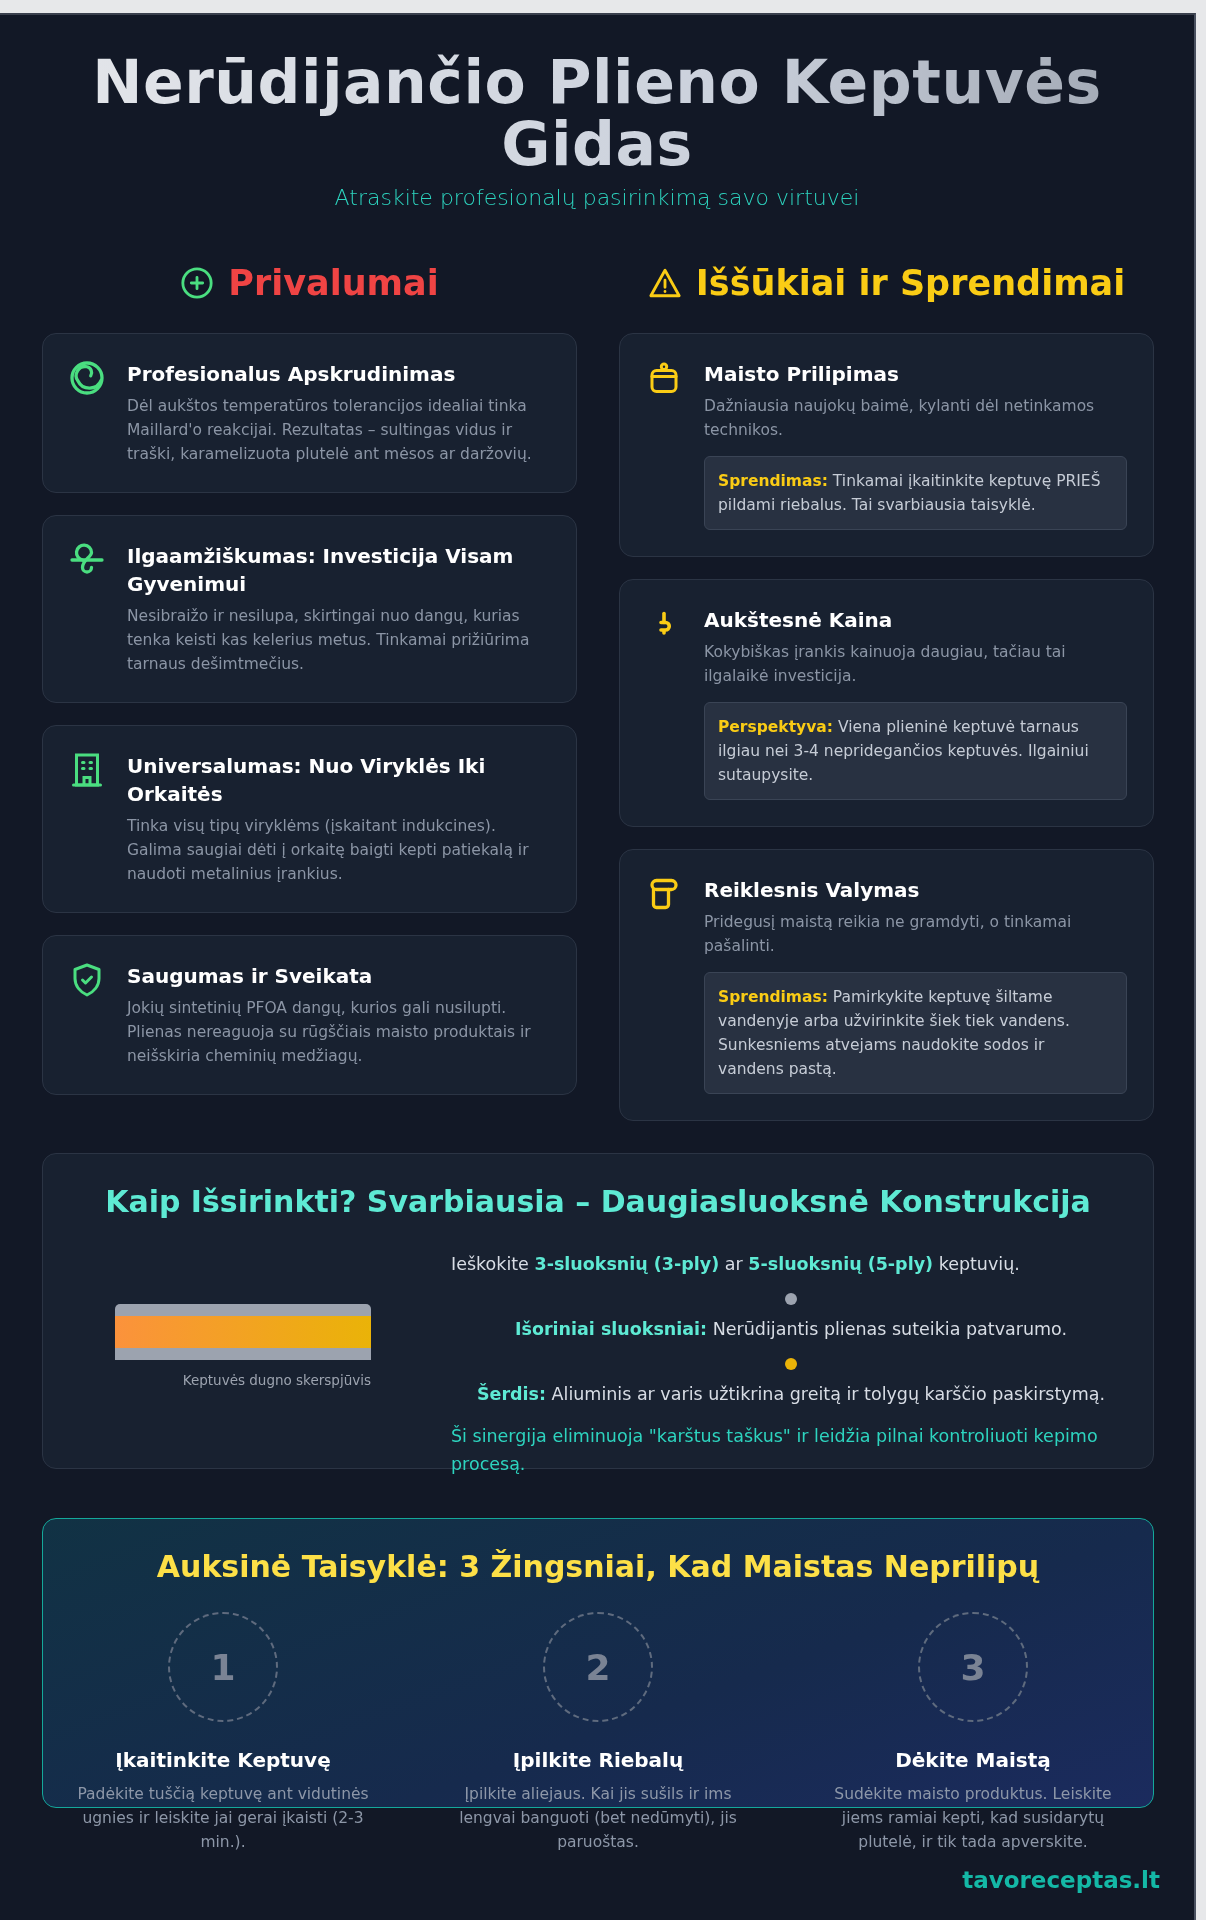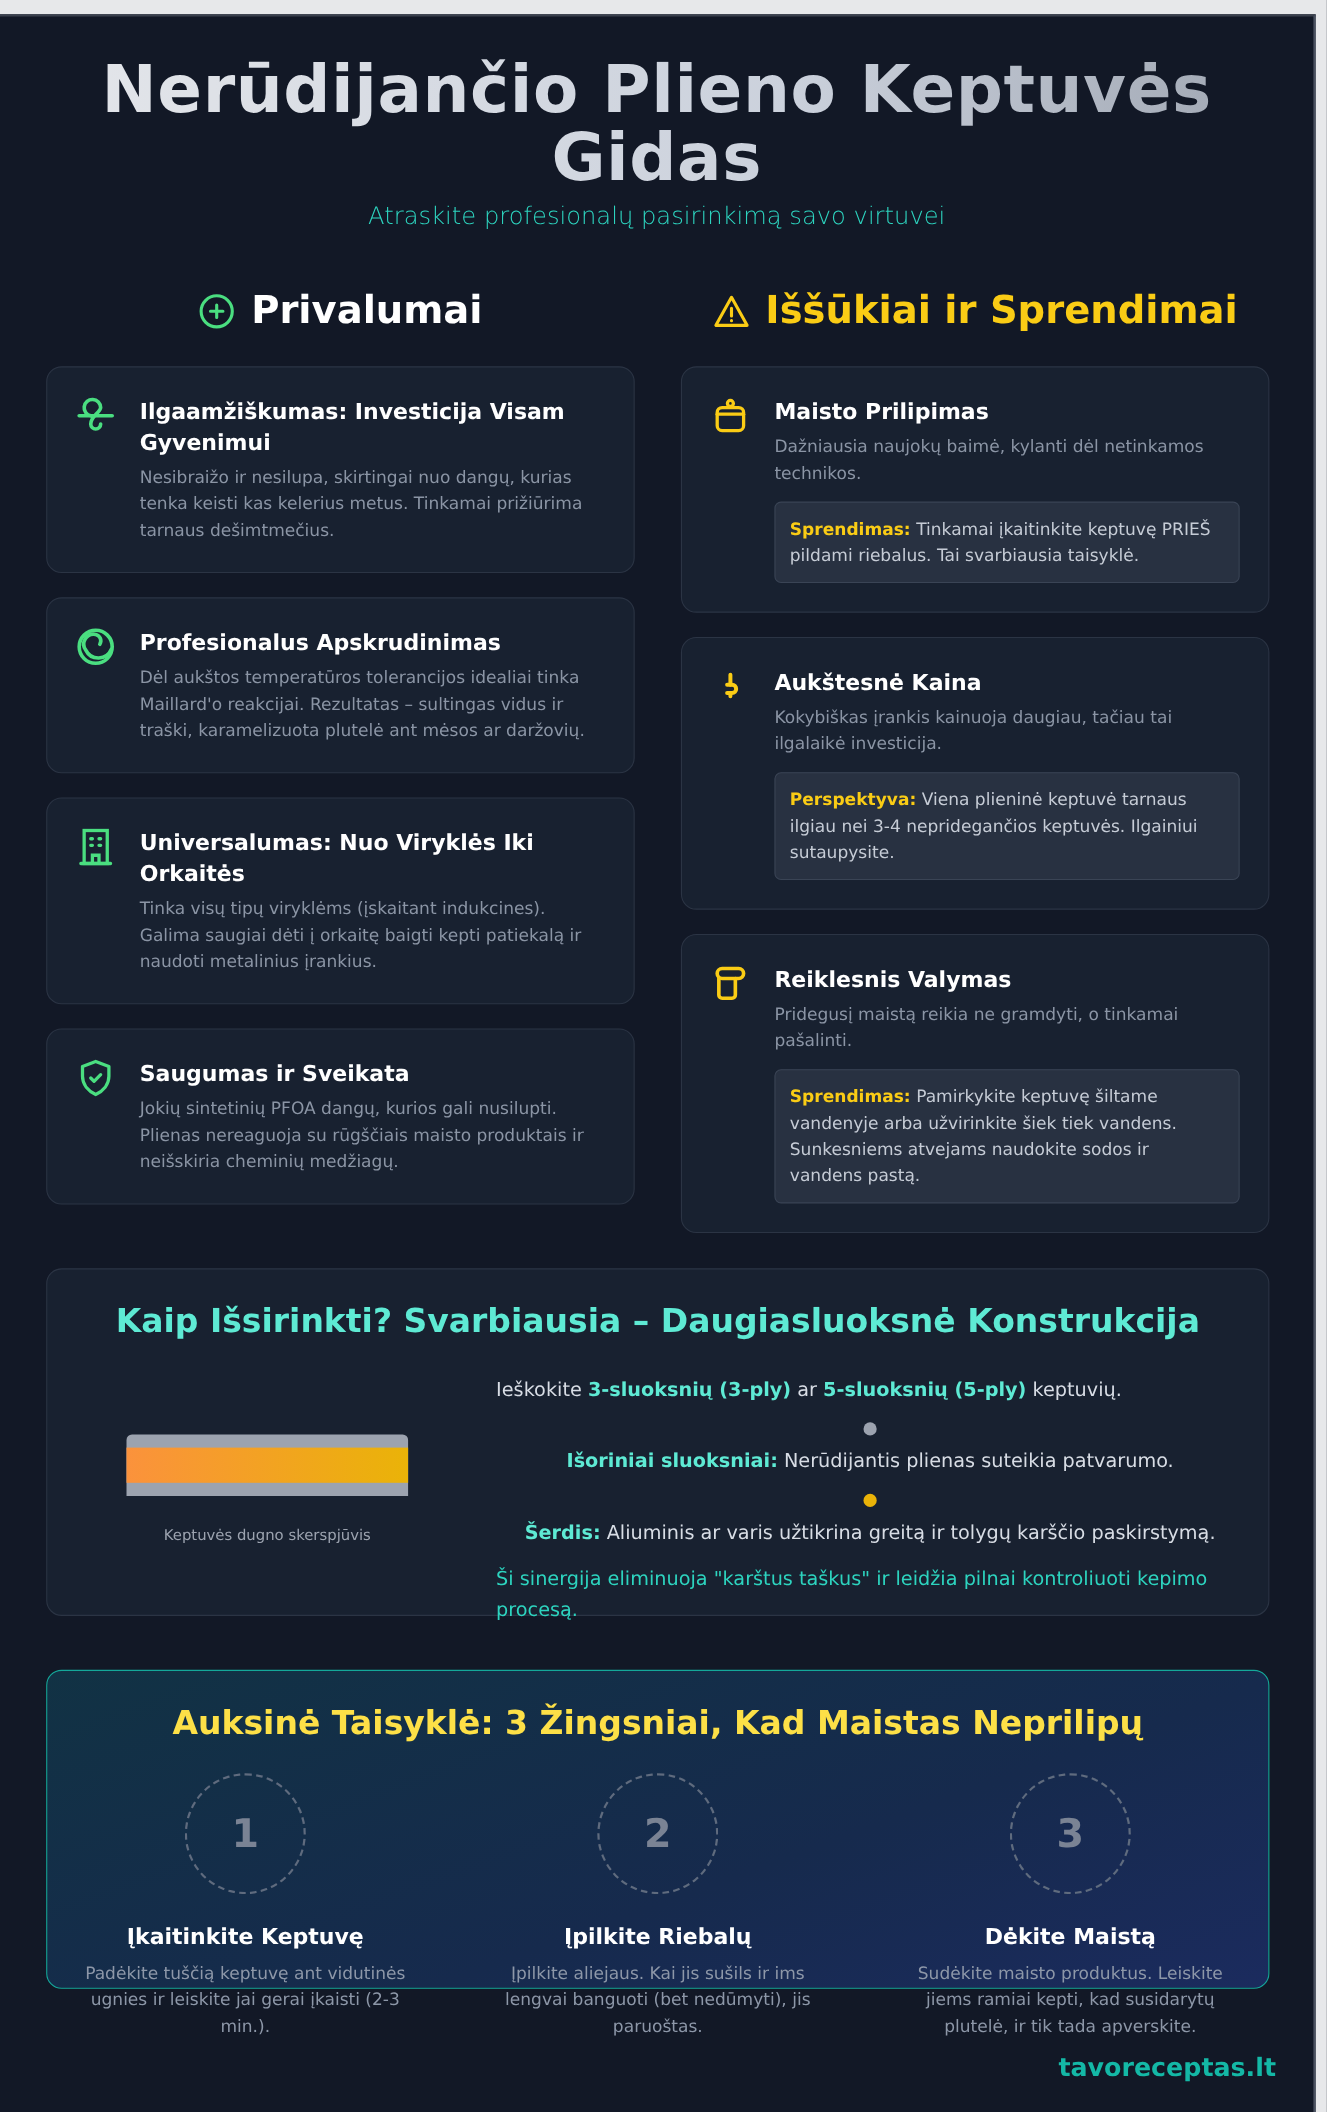--- a/index.html
+++ b/index.html
@@ -14,21 +14,21 @@
   .title {
     font-size: 60px; font-weight: bold; line-height: 62px;
     background: linear-gradient(90deg, #e5e7eb, #cbd1dc 60%, #9ca3af);
     -webkit-background-clip: text; background-clip: text; color: transparent;
     letter-spacing: 0.5px;
   }
   .subtitle { margin-top: 10px; font-size: 22px; color: #2dd4bf; font-weight: 300; }
   .cols { position: absolute; top: 240px; left: 42px; width: 1112px; display: flex; gap: 42px; }
   .col { width: 535px; }
   .col-head { display: flex; align-items: center; justify-content: center; gap: 14px; height: 56px; font-size: 35px; font-weight: bold; }
-  .col-head.green { color: #ffffff; }
+  .col-head.green { color: #ef4444; }
   .col-head.yellow { color: #facc15; }
   .card {
     background: #182130; border: 1px solid #2b3444; border-radius: 14px;
     padding: 26px 26px 26px 84px; position: relative; margin-top: 22px;
   }
   .col .card:first-of-type { margin-top: 18px; }
   .card .ic { position: absolute; left: 26px; top: 26px; width: 36px; height: 36px; }
   .card h3 { font-size: 20px; font-weight: bold; color: #ffffff; line-height: 28px; }
   .card p { font-size: 15.5px; color: #8b95a5; line-height: 24px; margin-top: 6px; }
   .sol {
@@ -37,21 +37,21 @@
   }
   .sol b { color: #facc15; }
   .howto {
     position: absolute; top: 1138px; left: 42px; width: 1112px; height: 316px;
     background: #182130; border: 1px solid #2b3444; border-radius: 14px;
   }
   .howto h2 { text-align: center; color: #5eead4; font-size: 30px; font-weight: bold; margin-top: 30px; }
   .diagram { position: absolute; left: 72px; top: 150px; width: 256px; }
   .bar { width: 256px; height: 56px; border-radius: 5px 5px 0 0; background: #9ca3af; position: relative; }
   .bar .core { position: absolute; left: 0; right: 0; top: 12px; height: 32px; background: linear-gradient(90deg, #fb923c, #eab308); }
-  .diagram .cap { text-align: center; font-size: 13.5px; color: #9ca3af; margin-top: 28px; }
+  .diagram .cap { text-align: right; font-size: 13.5px; color: #9ca3af; margin-top: 12px; }
   .howto .text { position: absolute; left: 408px; top: 96px; width: 680px; font-size: 17.5px; color: #d8dde5; line-height: 28px; }
   .howto .text b { color: #5eead4; }
   .bullet { display: flex; align-items: center; gap: 10px; margin-top: 15px; flex-direction: column; }
   .dot { width: 12px; height: 12px; border-radius: 50%; flex: none; }
   .syn { color: #2dd4bf; margin-top: 14px; }
   .golden {
     position: absolute; top: 1503px; left: 42px; width: 1112px; height: 290px;
     background: linear-gradient(160deg, #113244 0%, #162a4d 60%, #1b2b5e 100%);
     border: 1px solid #14a89a; border-radius: 14px;
   }
@@ -82,34 +82,34 @@
       <div class="col-head green">
         <svg width="34" height="34" viewBox="0 0 24 24" fill="none" stroke="#4ade80" stroke-width="2" stroke-linecap="round">
             <circle cx="12" cy="12" r="10"></circle>
             <path d="M12 8v8M8 12h8"></path>
           </svg>
         <span>Privalumai</span>
       </div>
 
       <div class="card">
         <svg class="ic" viewBox="0 0 24 24" fill="none" stroke="#4ade80" stroke-width="2.2" stroke-linecap="round">
+            <circle cx="12" cy="12" r="10"></circle>
+            <path d="M21.5 13.5A8.5 8.5 0 0 1 6 14a6 6 0 0 1 6-9.5a4 4 0 0 1 2.5 6"></path>
+          </svg>
+        <h3>Profesionalus Apskrudinimas</h3>
+        <p>Dėl aukštos temperatūros tolerancijos idealiai tinka Maillard'o reakcijai. Rezultatas – sultingas vidus ir traški, karamelizuota plutelė ant mėsos ar daržovių.</p>
+      </div>
+
+      <div class="card">
+        <svg class="ic" viewBox="0 0 24 24" fill="none" stroke="#4ade80" stroke-width="2.2" stroke-linecap="round">
             <path d="M2 12h20"></path>
             <path d="M9 12a5 5 0 1 1 6-5c0 3-6 5-6 10a3 3 0 0 0 6 0"></path>
           </svg>
         <h3>Ilgaamžiškumas: Investicija Visam Gyvenimui</h3>
         <p>Nesibraižo ir nesilupa, skirtingai nuo dangų, kurias tenka keisti kas kelerius metus. Tinkamai prižiūrima tarnaus dešimtmečius.</p>
-      </div>
-
-      <div class="card">
-        <svg class="ic" viewBox="0 0 24 24" fill="none" stroke="#4ade80" stroke-width="2.2" stroke-linecap="round">
-            <circle cx="12" cy="12" r="10"></circle>
-            <path d="M21.5 13.5A8.5 8.5 0 0 1 6 14a6 6 0 0 1 6-9.5a4 4 0 0 1 2.5 6"></path>
-          </svg>
-        <h3>Profesionalus Apskrudinimas</h3>
-        <p>Dėl aukštos temperatūros tolerancijos idealiai tinka Maillard'o reakcijai. Rezultatas – sultingas vidus ir traški, karamelizuota plutelė ant mėsos ar daržovių.</p>
       </div>
 
       <div class="card">
         <svg class="ic" viewBox="0 0 24 24" fill="none" stroke="#4ade80" stroke-width="2" stroke-linecap="round">
             <rect x="5" y="2" width="14" height="20"></rect>
             <path d="M9 7h1M14 7h1M9 11h1M14 11h1M10 22v-5h4v5M3 22h18"></path>
           </svg>
         <h3>Universalumas: Nuo Viryklės Iki Orkaitės</h3>
         <p>Tinka visų tipų viryklėms (įskaitant indukcines). Galima saugiai dėti į orkaitę baigti kepti patiekalą ir naudoti metalinius įrankius.</p>
       </div>

